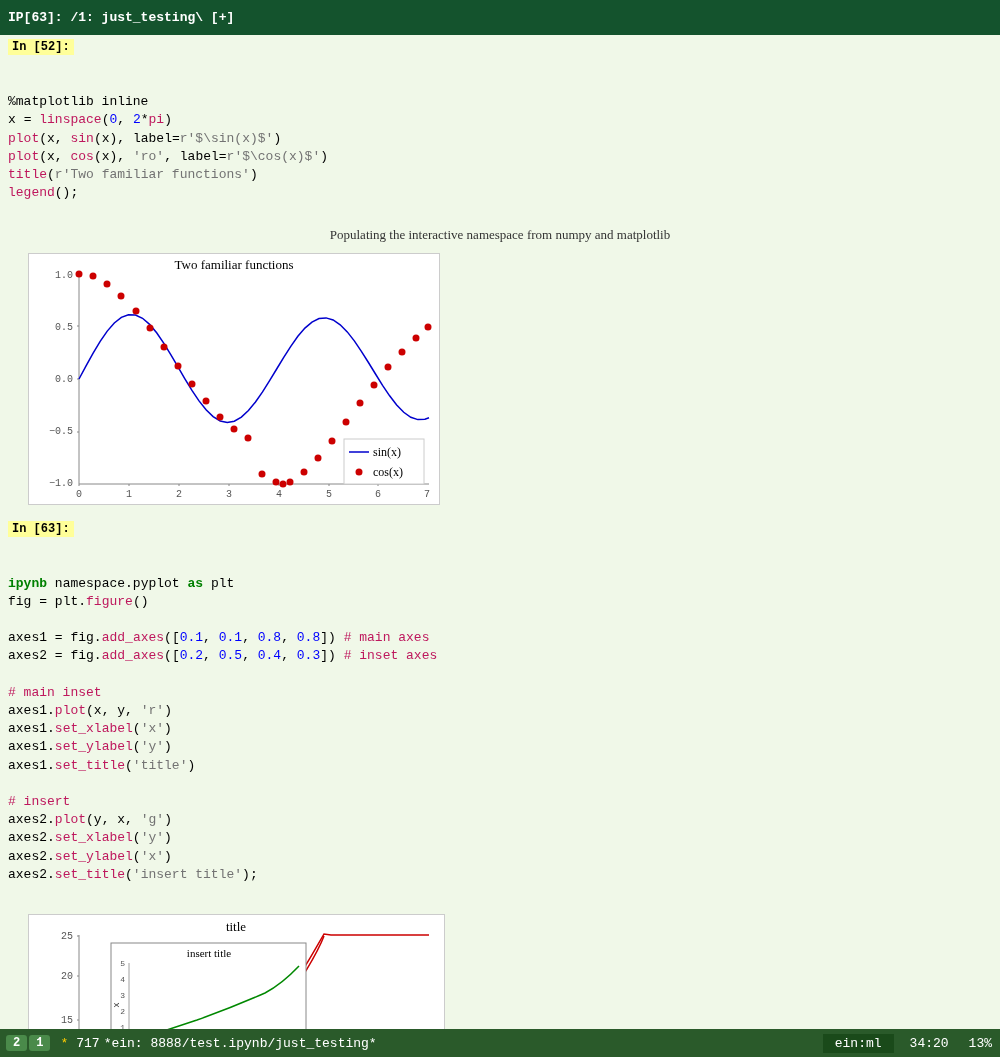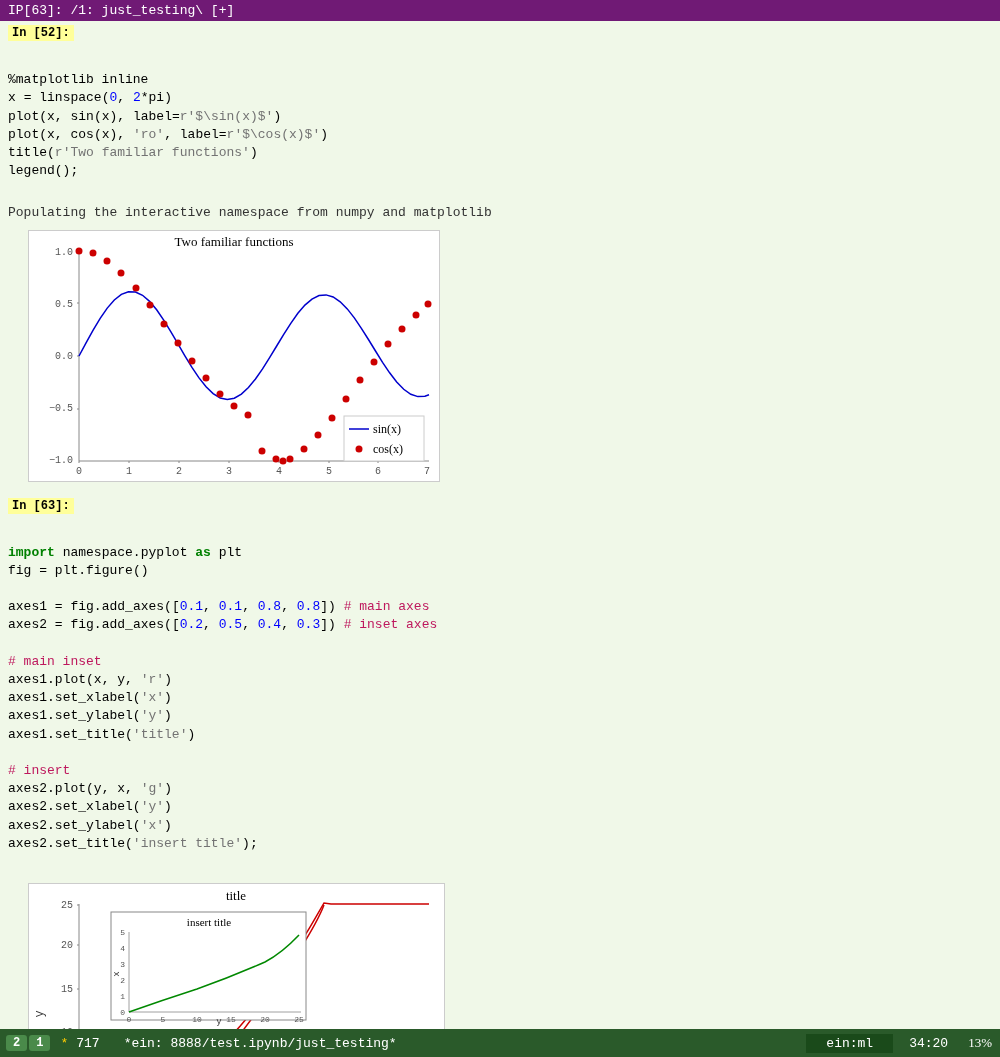--- a/index.html
+++ b/index.html
@@ -7,69 +7,70 @@
       background: #c8d8a8;
       font-family: 'Courier New', Courier, monospace;
       font-size: 13px;
       width: 1000px;
       min-height: 1057px;
       overflow-x: hidden;
     }
 
     
     #title-bar {
-      background: #701a75;
+      background: #14532d;
       color: #fff;
-      padding: 3px 8px;
+      padding: 10px 8px;
       font-size: 13px;
-      font-weight: normal;
+      font-weight: bold;
     }
 
     
     #notebook {
       background: #f0f8e8;
       padding: 0;
     }
 
     
     .cell {
       padding: 4px 8px 4px 8px;
     }
 
     .cell-in-label {
       background: #ffff99;
       display: inline-block;
       padding: 1px 4px;
       font-weight: bold;
       font-size: 12px;
       color: #000;
-      margin-bottom: 12px;
+      margin-bottom: 20px;
     }
 
     .cell-code {
       font-family: 'Courier New', monospace;
       font-size: 13px;
       line-height: 1.4;
       white-space: pre;
     }
 
     
     .kw { color: #008000; font-weight: bold; } 
-    .fn { color: #000000; text-align: right; } 
+    .fn { color: #be185d; text-align: right; } 
     .str { color: #737373; } 
     .num { color: #0000ff; } 
     .cmt { color: #be185d; } 
     .var { color: #000000; }
 
     
     .output-text {
-      font-family: Liberation Mono, monospace;
+      font-family: Liberation Serif, serif;
       font-size: 13px;
       color: #333;
       padding: 2px 8px;
+      text-align: center;
     }
 
     
     .plot-container {
       margin: 8px 28px;
       background: white;
       border: 1px solid #ccc;
       display: inline-block;
     }
 
@@ -100,31 +101,30 @@
       font-weight: bold;
     }
 
     .status-modified {
       color: #ffcc00;
       padding: 0 4px;
     }
 
     .status-mode {
       background: #1a4a1a;
-      padding: 2px 20px;
+      padding: 2px 12px;
       margin: 0 4px;
     }
 
     .status-position {
       padding: 0 12px;
     }
 
     .status-percent {
       padding: 0 8px;
-      font-family: Liberation Serif, serif;
     }
 
     
     svg { display: block; }
   </style>
 </head>
 <body>
 
 <div id="title-bar">
   <span>IP[63]: /1: just_testing\ [+]</span>
@@ -285,21 +285,21 @@
 
       <circle cx="330" cy="218" r="3.5" fill="#cc0000"></circle>
       <text x="344" y="222" font-size="12" font-family="serif" fill="#000">cos(x)</text>
     </svg>
   </div>
 
   
   <div class="cell">
     <div class="cell-in-label">In [63]:</div>
     <div class="cell-code">
-<span class="kw">import</span> <span class="var">namespace.pyplot</span> <span class="kw">as</span> <span class="var">plt</span>
+<span class="kw">ipynb</span> <span class="var">namespace.pyplot</span> <span class="kw">as</span> <span class="var">plt</span>
 <span class="var">fig</span> <span class="var">=</span> <span class="var">plt</span><span class="var">.</span><span class="fn">figure</span><span class="var">()</span>
 
 <span class="var">axes1</span> <span class="var">=</span> <span class="var">fig</span><span class="var">.</span><span class="fn">add_axes</span><span class="var">([</span><span class="num">0.1</span><span class="var">,</span> <span class="num">0.1</span><span class="var">,</span> <span class="num">0.8</span><span class="var">,</span> <span class="num">0.8</span><span class="var">])</span> <span class="cmt"># main axes</span>
 <span class="var">axes2</span> <span class="var">=</span> <span class="var">fig</span><span class="var">.</span><span class="fn">add_axes</span><span class="var">([</span><span class="num">0.2</span><span class="var">,</span> <span class="num">0.5</span><span class="var">,</span> <span class="num">0.4</span><span class="var">,</span> <span class="num">0.3</span><span class="var">])</span> <span class="cmt"># inset axes</span>
 
 <span class="cmt"># main inset</span>
 <span class="var">axes1</span><span class="var">.</span><span class="fn">plot</span><span class="var">(</span><span class="var">x</span><span class="var">,</span> <span class="var">y</span><span class="var">,</span> <span class="str">'r'</span><span class="var">)</span>
 <span class="var">axes1</span><span class="var">.</span><span class="fn">set_xlabel</span><span class="var">(</span><span class="str">'x'</span><span class="var">)</span>
 <span class="var">axes1</span><span class="var">.</span><span class="fn">set_ylabel</span><span class="var">(</span><span class="str">'y'</span><span class="var">)</span>
 <span class="var">axes1</span><span class="var">.</span><span class="fn">set_title</span><span class="var">(</span><span class="str">'title'</span><span class="var">)</span>
@@ -434,17 +434,17 @@
 
 </div>
 
 <div id="status-bar">
   <div class="status-cell-nums">
     <span class="status-num">2</span>
     <span class="status-num">1</span>
   </div>
   <span class="status-modified">*</span>
   <span style="color:#fff;padding:0 4px;">717</span>
-  <span style="color:#fff;flex:1;margin-left:20px;">*ein: 8888/test.ipynb/just_testing*</span>
+  <span style="color:#fff;flex:1;">*ein: 8888/test.ipynb/just_testing*</span>
   <span class="status-mode">ein:ml</span>
   <span class="status-position">34:20</span>
   <span class="status-percent">13%</span>
 </div>
 
 </body></html>

